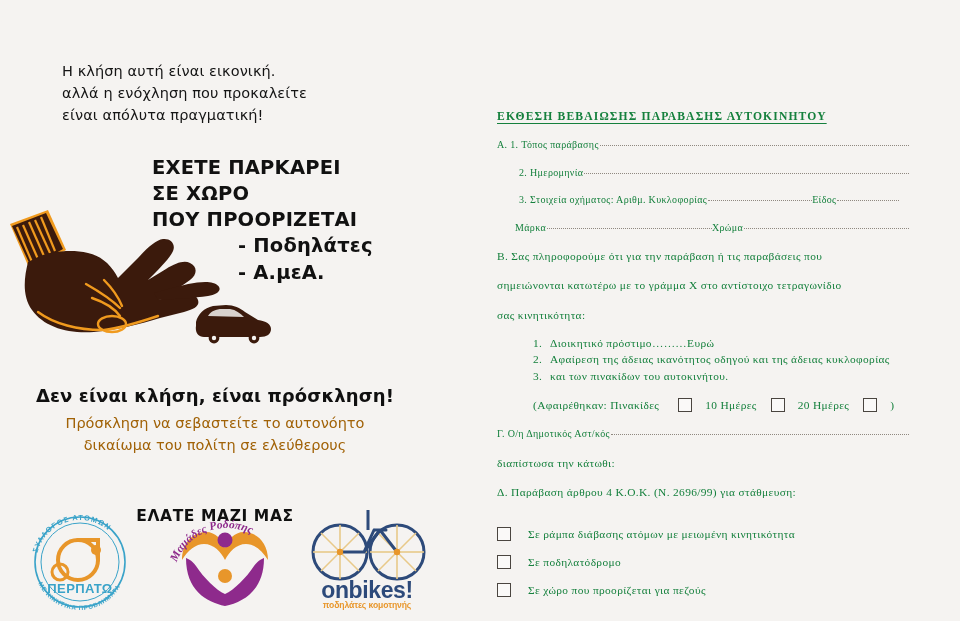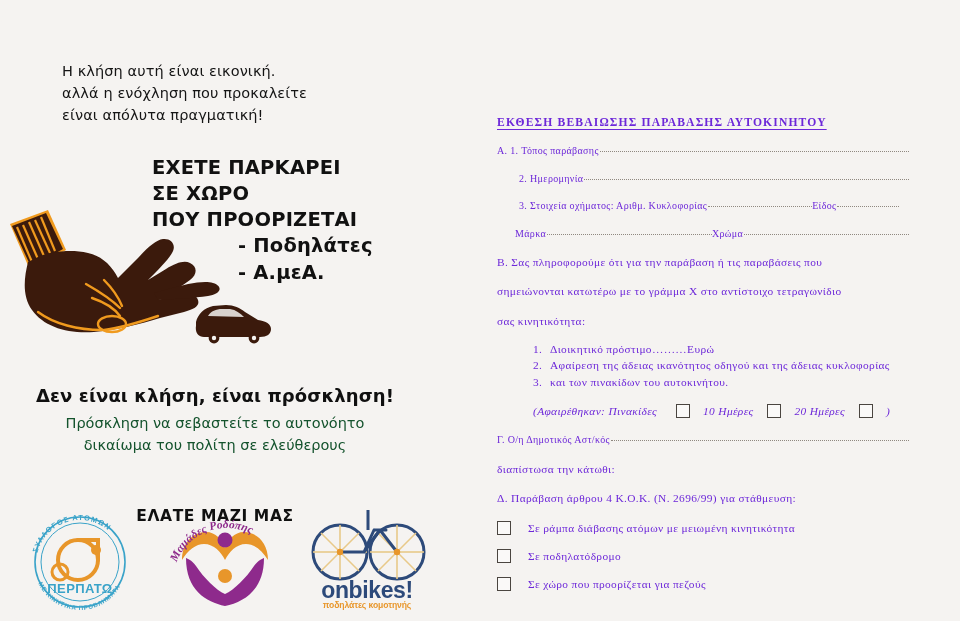--- a/index.html
+++ b/index.html
@@ -45,44 +45,44 @@
     position: absolute; left: 0; top: 385px; width: 430px;
     text-align: center;
     font-family: "DejaVu Sans", sans-serif;
     font-weight: bold; font-size: 18px; color: #101010;
     letter-spacing: .1px;
   }
   .invite-body {
     position: absolute; left: 0; top: 412px; width: 430px;
     text-align: center;
     font-family: "DejaVu Sans", sans-serif;
-    font-size: 14.5px; line-height: 1.55; color: #14532d;
+    font-size: 14.5px; line-height: 1.55; color: #a16207;
   }
   .invite-cta {
     position: absolute; left: 0; top: 480px; width: 430px;
     text-align: center;
     font-family: "DejaVu Sans", sans-serif;
     font-weight: bold; font-size: 15.5px; color: #101010;
     letter-spacing: .6px;
     margin-top: 27px;
   }
 
   
   #logos { position: absolute; left: 14px; top: 508px; width: 420px; height: 104px; }
   .logo { position: absolute; }
   #logo-perpato { left: 6px;  top: 2px;  width: 120px; height: 100px; }
   #logo-mamades { left: 152px; top: 6px;  width: 118px; height: 96px; }
   #logo-onbikes { left: 288px; top: 0px;  width: 130px; height: 104px; }
 
   
   #doc {
-    position: absolute; left: 497px; top: 116px;
+    position: absolute; left: 497px; top: 110px;
     width: 412px;
     font-family: "Liberation Serif", serif;
-    color: #6d28d9;
+    color: #15803d;
   }
   #doc-title {
     font-weight: bold;
     font-size: 11.6px;
     letter-spacing: 1.15px;
     text-decoration: underline;
     text-underline-offset: 3px;
     margin-bottom: 16px;
     white-space: nowrap;
   }
@@ -128,42 +128,41 @@
     display: flex;
   }
   ol.doc-list li .num { width: 17px; flex: 0 0 17px; }
 
   .removal-row {
     display: flex; align-items: center;
     padding-left: 36px;
     font-size: 11.4px; letter-spacing: .35px;
     margin-bottom: 16px;
     white-space: nowrap;
-    font-style: italic;
   }
   .removal-row .lbl { margin-right: 6px; }
   .box {
     display: inline-block;
     width: 14px; height: 14px;
     border: 1.3px solid #4a4540;
     background: #faf9f8;
     flex: 0 0 14px;
   }
   .removal-row .gap { display: inline-block; width: 13px; flex: 0 0 13px; }
   .removal-row .gap-sm { display: inline-block; width: 8px; flex: 0 0 8px; }
 
   .check-row {
     display: flex; align-items: center;
     margin-bottom: 14px;
     font-size: 11.4px; letter-spacing: .35px;
     white-space: nowrap;
   }
   .check-row .box { margin-right: 17px; }
 
-  #section-d-head { margin-bottom: 16px; }
+  #section-d-head { margin-bottom: 28px; }
 </style>
 </head>
 <body>
 
 <div id="page">
 
   <div id="left-panel">
 
     <div class="intro-block">
       <div>Η κλήση αυτή είναι εικονική.</div>

